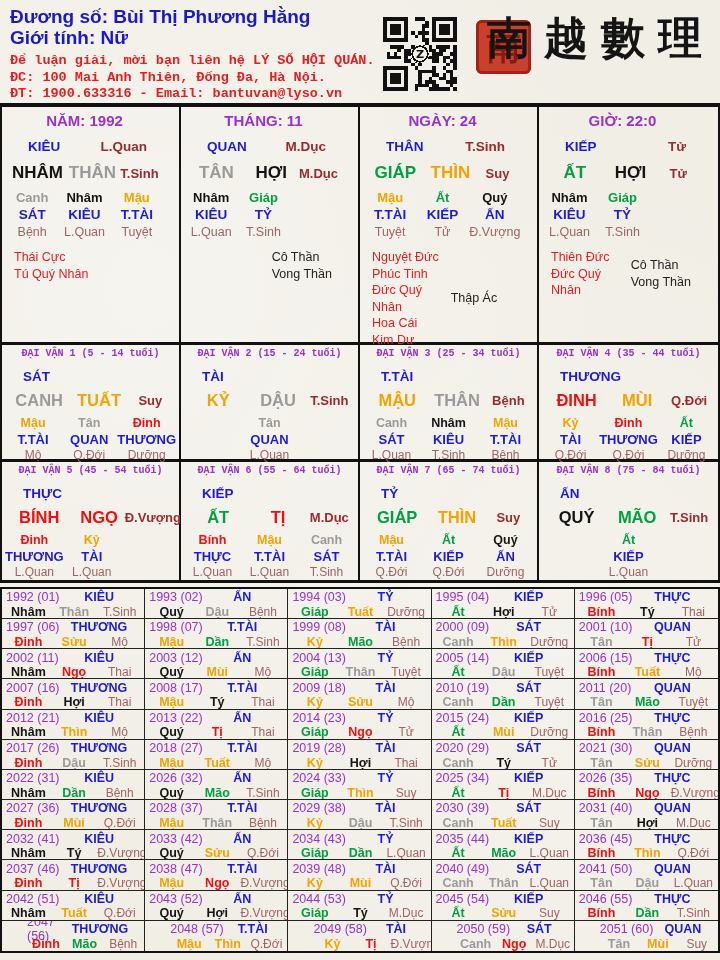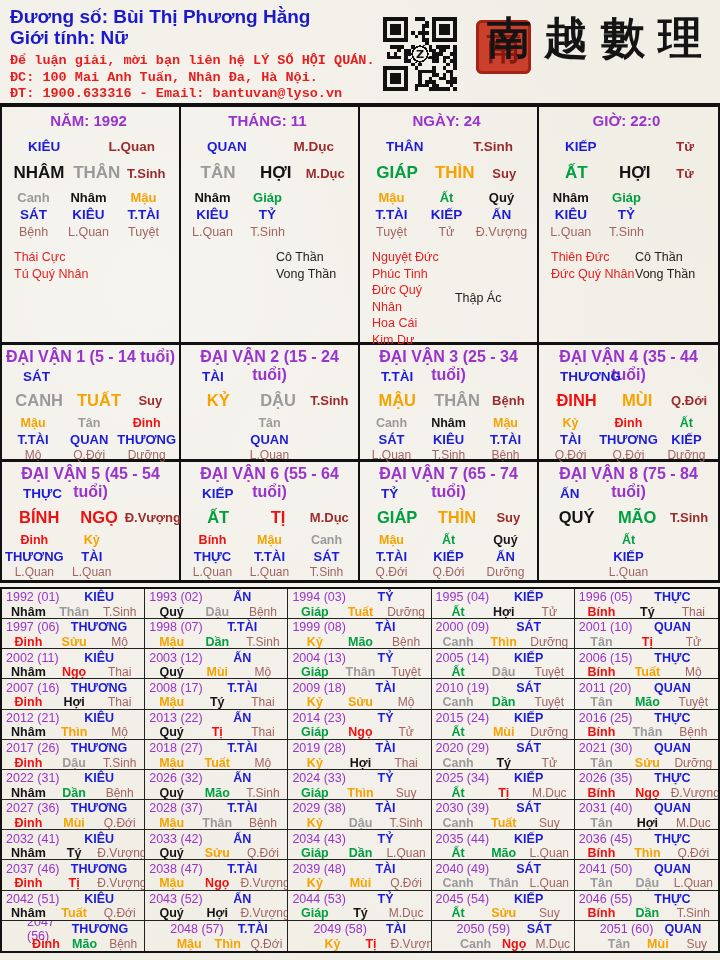--- a/index.html
+++ b/index.html
@@ -28,21 +28,21 @@
   .stage-strong{color:#9b2b2b;font-weight:bold;}
   .stage-soft{color:#a16363;}
   .el-water{color:#141414;}
   .el-wood{color:#00a040;}
   .el-fire{color:#ee1111;}
   .el-earth{color:#f5a300;}
   .el-metal{color:#9a9a9a;}
   
   #pillars{position:absolute;left:0;top:107px;width:720px;height:238px;display:grid;grid-template-columns:repeat(4,1fr);
     border:2px solid #111;border-top-width:0;border-bottom:3px solid #111;}
-  .pillar{border-right:2px solid #111;padding:3px 8px 0 4px;position:relative;}
+  .pillar{border-right:2px solid #111;padding:3px 16px 0 4px;position:relative;}
   .pillar:last-child{border-right:none;}
   .p-title{text-align:center;font-size:15px;margin-top:2px;height:22px;}
   .god-row{display:flex;justify-content:space-between;padding:0 16px 0 22px;height:24px;align-items:center;font-size:13.5px;}
   .canchi-row{display:grid;grid-template-columns:40% 30% 30%;height:30px;align-items:center;}
   .canchi-row .can,.canchi-row .chi{font-size:17px;font-weight:bold;text-align:center;}
   .canchi-row .cstage{font-size:13px;text-align:center;}
   .hidden-grid{display:grid;grid-template-columns:repeat(3,1fr);margin-top:2px;}
   .hcol{text-align:center;}
   .h-stem{font-size:13px;font-weight:bold;line-height:16px;}
   .h-god{font-size:13.5px;line-height:18px;}
@@ -52,21 +52,21 @@
   .stars .sb{flex:1;}
   .star-red{color:#e51f1f;font-size:12.5px;line-height:16.5px;}
   .star-black{color:#222;font-size:12.5px;line-height:16.5px;}
   
   .dv-row{position:absolute;left:0;width:720px;display:grid;grid-template-columns:repeat(4,1fr);
     border-left:2px solid #111;border-right:2px solid #111;}
   #dv-row1{top:345px;height:117px;border-bottom:3px solid #111;}
   #dv-row2{top:462px;height:121px;border-bottom:3px solid #111;}
   .dv-cell{border-right:2px solid #111;padding:2px 3px 0 3px;}
   .dv-cell:last-child{border-right:none;}
-  .dv-title{text-align:center;font-size:16px;height:21px;margin-top:1px;}
+  .dv-title{text-align:center;font-size:10px;height:21px;margin-top:1px;font-family:Liberation Mono, monospace;}
   .dv-god{font-size:13.5px;height:18px;padding-left:18px;}
   .dv-canchi{display:grid;grid-template-columns:40% 30% 30%;height:27px;align-items:center;}
   .dv-canchi .can,.dv-canchi .chi{font-size:16.5px;font-weight:bold;text-align:center;}
   .dv-canchi .cstage{font-size:13px;text-align:center;}
   .dv-cell .h-stem{font-size:12.5px;line-height:15px;}
   .dv-cell .h-god{font-size:13px;line-height:17px;}
   .dv-cell .h-stage{font-size:12px;line-height:15px;}
   
   #years{position:absolute;left:0;top:587px;width:720px;height:366px;display:grid;
     grid-template-columns:repeat(5,1fr);grid-template-rows:repeat(12,1fr);border:2px solid #111;}
@@ -82,21 +82,21 @@
 </style>
 </head>
 <body>
 <div id="canvas">
 
 <div id="header">
   <div class="h-blue">Đương số: Bùi Thị Phương Hằng</div>
   <div class="h-blue">Giới tính:   Nữ</div>
   <div class="h-gap"></div>
   <div class="h-red">Để luận giải, mời bạn liên hệ LÝ SỐ HỘI QUÁN.</div>
-  <div class="h-red">ĐC: 100 Mai Anh Tuấn, Nhân Đa, Hà Nội.</div>
+  <div class="h-red">ĐC: 100 Mai Anh Thiên, Đống Đa, Hà Nội.</div>
   <div class="h-red">ĐT: 1900.633316 - Email: bantuvan@lyso.vn</div>
 </div>
 
 <svg id="qr" viewBox="0 0 21 21" shape-rendering="crispEdges">
       <rect x="9" y="0" width="1" height="1" fill="#111"></rect>
       <rect x="10" y="0" width="1" height="1" fill="#111"></rect>
       <rect x="11" y="0" width="1" height="1" fill="#111"></rect>
       <rect x="12" y="1" width="1" height="1" fill="#111"></rect>
       <rect x="11" y="2" width="1" height="1" fill="#111"></rect>
       <rect x="12" y="2" width="1" height="1" fill="#111"></rect>

